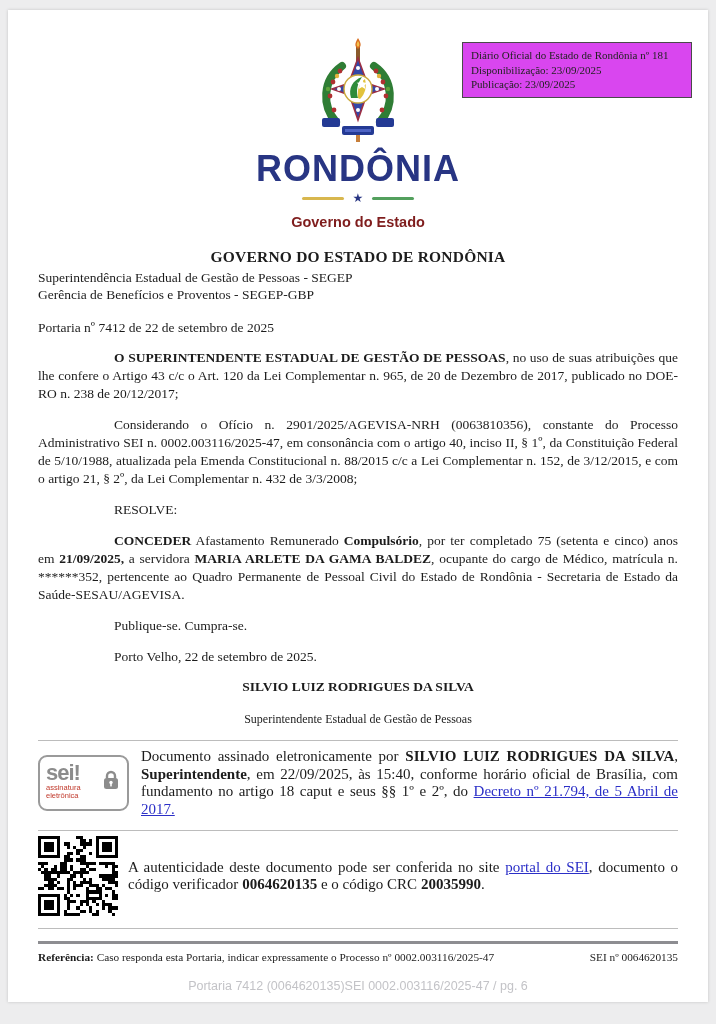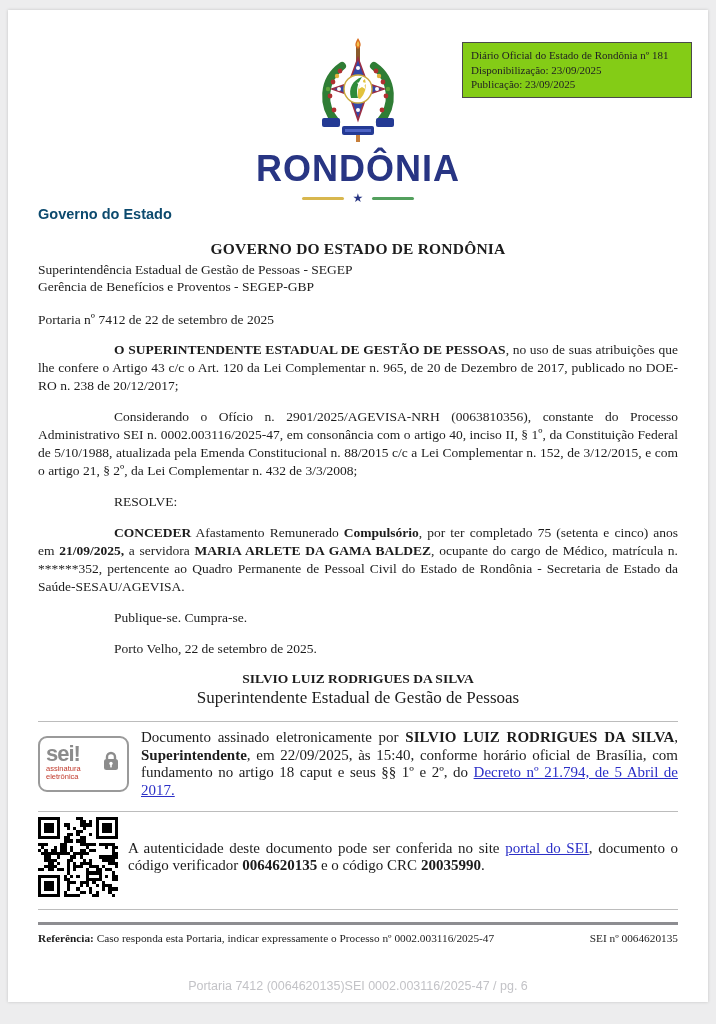--- a/index.html
+++ b/index.html
@@ -14,51 +14,51 @@
   .page {
     position:absolute; left:8px; top:10px; width:700px; height:992px;
     background:#ffffff;
     box-shadow:0 0 3px rgba(0,0,0,.18);
     padding:26px 30px 0 30px;
     position:absolute;
   }
   
   .gazette-box {
     position:absolute; top:32px; right:16px; width:230px;
-    border:1px solid #4a4a4a; background:#84cc16;
+    border:1px solid #4a4a4a; background:#d946ef;
     padding:5px 8px; font-size:11px; line-height:14.5px; color:#222;
   }
   
   .emblem-wrap { margin-top:2px; text-align:center; }
   .logo-name {
     text-align:center; font-family:"Liberation Sans","DejaVu Sans",sans-serif;
     font-weight:bold; font-size:36px; letter-spacing:1px; color:#283583; margin-top:2px;
   }
   .logo-sep { display:flex; align-items:center; justify-content:center; gap:9px; margin-top:3px; }
   .logo-sep .bar { height:3px; width:42px; border-radius:2px; }
   .logo-sep .bar.yellow { background:#d8b74e; }
   .logo-sep .bar.green  { background:#53a05d; }
   .logo-sep .star { color:#283583; font-size:12px; line-height:10px; }
   .logo-sub {
-    font-family:"Liberation Sans","DejaVu Sans",sans-serif;
-    font-weight:bold; font-size:14.5px; color:#0c4a6e; margin-top:3px;
+    text-align:center; font-family:"Liberation Sans","DejaVu Sans",sans-serif;
+    font-weight:bold; font-size:14.5px; color:#7f1d1d; margin-top:11px;
   }
   
   .org-title { text-align:center; font-weight:bold; font-size:15.5px; margin-top:18px; letter-spacing:.2px;}
   .org-sub   { text-align:left; font-size:13.5px; line-height:17px; }
   .org-sub.first { margin-top:3px; }
   
   .portaria-line { font-size:13.5px; margin-top:17px; }
   p.doc { font-size:13.5px; line-height:18px; text-align:justify; margin-top:13px; }
   p.doc.indent { text-indent:76px; }
   .bold { font-weight:bold; }
   a.doc-link { color:#2b2fc7; text-decoration:underline; cursor:pointer; }
   .center { text-align:center; }
   .signer-name { font-size:13.5px; font-weight:bold; margin-top:13px; }
-  .signer-role { font-size:17px; margin-top:1px; }
+  .signer-role { font-size:12px; margin-top:17px; }
   
   .rule  { border:none; border-top:1px solid #bcbcbc; margin-top:13px; }
   .rule.tight { margin-top:6px; }
   .thick-rule { border:none; border-top:3px solid #8d8d91; margin-top:12px; }
   
   .sig-row { display:flex; align-items:center; gap:12px; padding:7px 0 6px 0; }
   .sei-badge {
     flex:0 0 auto; width:91px; height:56px; border:2px solid #9a9a9a; border-radius:9px;
     position:relative; font-family:"Liberation Sans","DejaVu Sans",sans-serif;
     padding:3px 6px;

